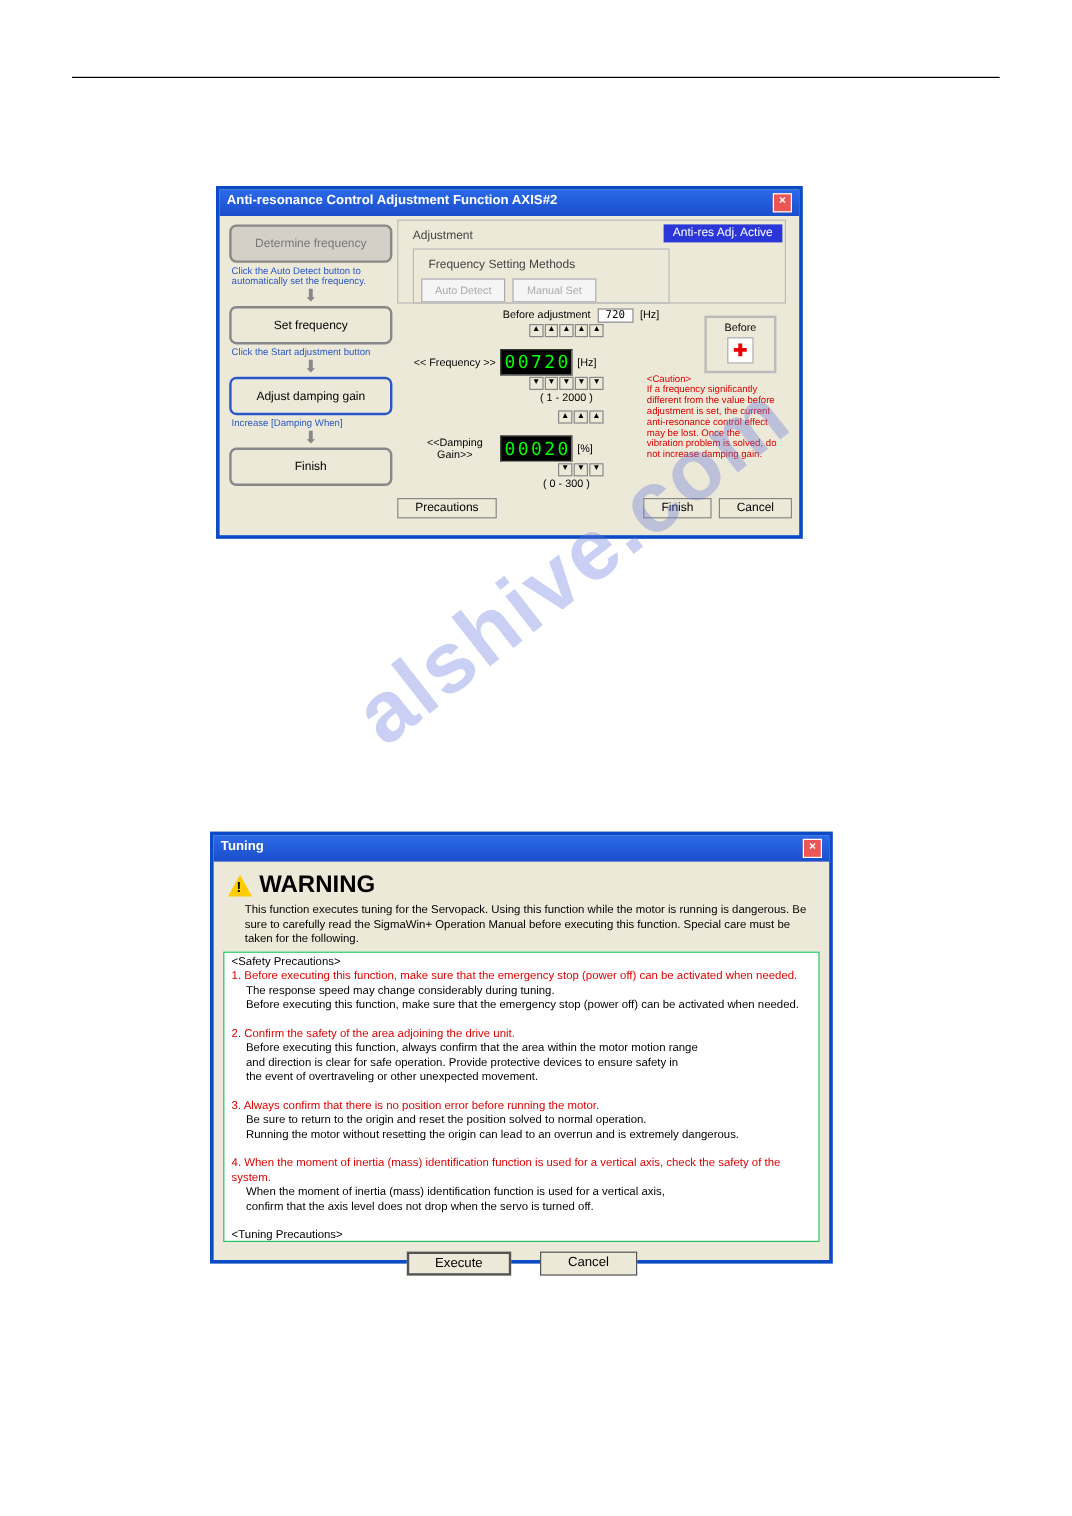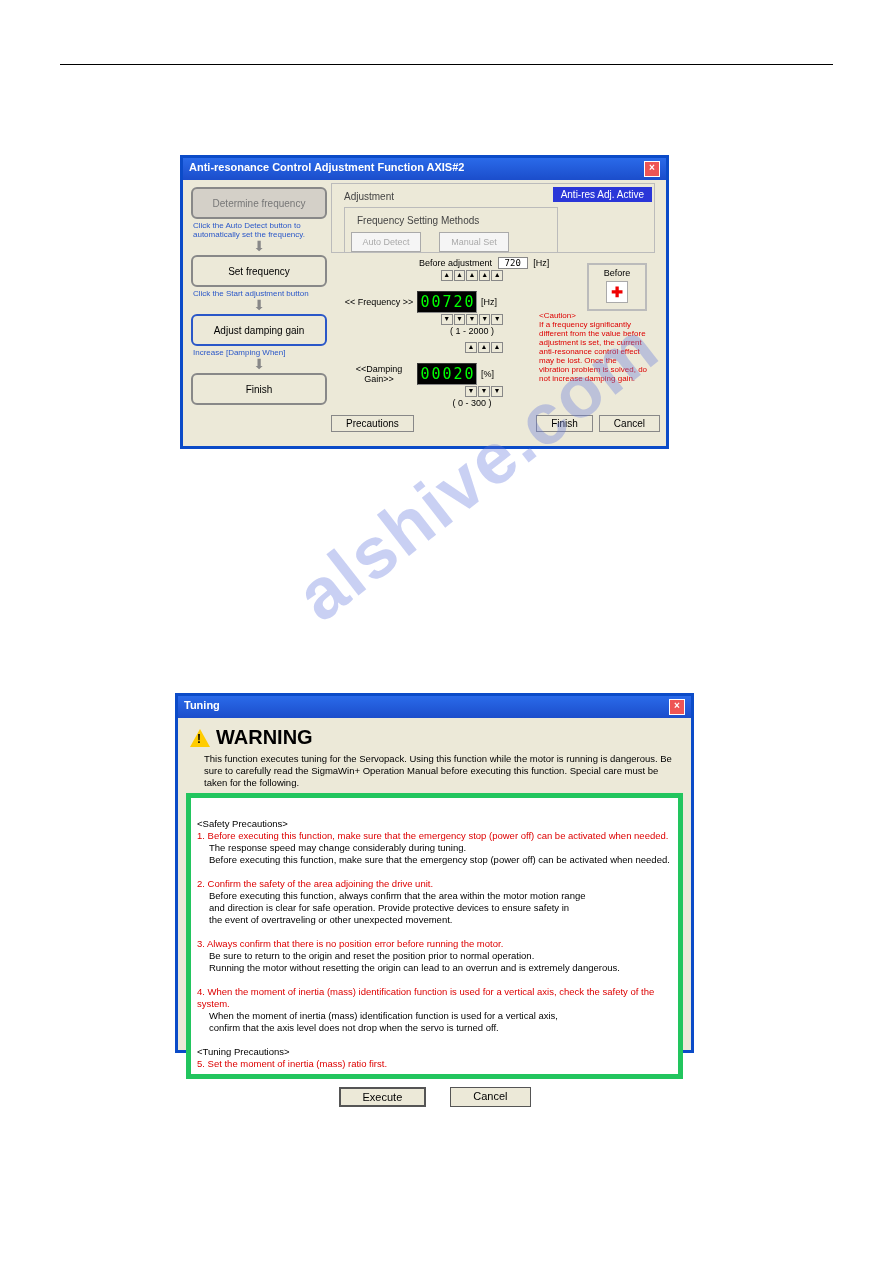--- a/index.html
+++ b/index.html
@@ -19,21 +19,21 @@
 .step-col { position:absolute; left:8px; top:3px; width:136px; }
 .step-btn { border:2px solid #888; background:#ece9d8; border-radius:6px; height:28px; display:flex; align-items:center; justify-content:center; margin-top:4px; font-size:10px; }
 .step-btn.disabled { background:#d4d0c8; color:#777; }
 .step-btn.active { border-color:#2a57c8; }
 .step-note { font-size:8px; color:#2a57c8; line-height:9px; margin:2px 0 0 2px; }
 .arrow-down { text-align:center; color:#888; font-size:14px; line-height:10px; margin-top:2px; }
 .adj-panel { position:absolute; left:148px; top:3px; width:324px; }
 .grp { border:1px solid #bbb; padding:6px; margin-bottom:4px; }
 .grp-title { font-size:10px; color:#444; margin:-11px 0 3px 4px; background:#ece9d8; display:inline-block; padding:0 2px; }
 .status-badge { position:absolute; right:3px; top:4px; background:#2a36d8; color:#fff; font-size:10px; padding:2px 8px; }
-.fsm-btns { display:flex; gap:18px; margin:3px 0; }
+.fsm-btns { display:flex; gap:6px; margin:3px 0; }
 .fsm-btn { border:1px solid #aaa; background:#f5f5f5; color:#aaa; font-size:9px; height:18px; width:68px; display:flex; align-items:center; justify-content:center; }
 .readout-row { display:flex; align-items:center; font-size:9px; margin-top:10px; }
 .label-left { width:76px; text-align:center; }
 .digits { background:#000; border:1px inset #888; padding:1px 2px; display:flex; gap:1px; }
 .digit { width:10px; height:18px; background:#000; color:#0f0; font-family:monospace; font-size:15px; text-align:center; line-height:18px; }
 .unit { margin-left:4px; }
 .spin-row { display:flex; gap:1px; justify-content:center; margin:1px 0; }
 .spin { width:10px; height:9px; background:#ece9d8; border:1px solid #888; font-size:7px; line-height:7px; text-align:center; }
 .range { text-align:center; font-size:9px; margin-top:1px; }
 .reset-box { position:absolute; right:8px; top:80px; border:2px solid #bbb; padding:3px 8px 6px; text-align:center; font-size:9px; width:40px; }
@@ -44,21 +44,21 @@
 .bottom-btns .spacer { flex:1; }
 
 
 .win2 { left:175px; top:693px; width:513px; height:354px; }
 .win2 .body { padding:8px; }
 .warn-head { display:flex; align-items:center; gap:6px; margin:0 0 4px 4px; }
 .warn-icon { width:0; height:0; border-left:10px solid transparent; border-right:10px solid transparent; border-bottom:18px solid #ffcc00; position:relative; }
 .warn-icon::after { content:"!"; position:absolute; left:-3px; top:3px; font-weight:bold; font-size:12px; }
 .warn-title { font-weight:bold; font-size:20px; }
 .warn-intro { font-size:9.5px; margin:0 10px 4px 18px; line-height:12px; }
-.prec-box { border:5px solid #22c55e; background:#fff; padding:20px 6px; font-size:9.5px; line-height:12px; height:236px; overflow:hidden; }
+.prec-box { border:1px solid #22c55e; background:#fff; padding:2px 6px; font-size:9.5px; line-height:12px; height:236px; overflow:hidden; }
 .red { color:#d00; }
 .dlg-btns { display:flex; justify-content:center; gap:24px; margin-top:8px; }
 .dlg-btn { border:1px solid #555; background:#ece9d8; padding:2px 22px; font-size:11px; }
 .before-adj { font-size:9px; margin-left:88px; }
 .before-box { display:inline-block; border:1px solid #888; background:#fff; padding:0 6px; font-family:monospace; margin:0 3px; }
 </style>
 </head>
 <body>
 
 <div class="page">
@@ -197,21 +197,21 @@
       <div class="red">1. Before executing this function, make sure that the emergency stop (power off) can be activated when needed.</div>
       <div style="margin-left:12px;">The response speed may change considerably during tuning.</div>
       <div style="margin-left:12px;">Before executing this function, make sure that the emergency stop (power off) can be activated when needed.</div>
       <br>
       <div class="red">2. Confirm the safety of the area adjoining the drive unit.</div>
       <div style="margin-left:12px;">Before executing this function, always confirm that the area within the motor motion range</div>
       <div style="margin-left:12px;">and direction is clear for safe operation. Provide protective devices to ensure safety in</div>
       <div style="margin-left:12px;">the event of overtraveling or other unexpected movement.</div>
       <br>
       <div class="red">3. Always confirm that there is no position error before running the motor.</div>
-      <div style="margin-left:12px;">Be sure to return to the origin and reset the position prior to normal operation.</div>
+      <div style="margin-left:12px;">Be sure to return to the origin and reset the position solved to normal operation.</div>
       <div style="margin-left:12px;">Running the motor without resetting the origin can lead to an overrun and is extremely dangerous.</div>
       <br>
       <div class="red">4. When the moment of inertia (mass) identification function is used for a vertical axis, check the safety of the system.</div>
       <div style="margin-left:12px;">When the moment of inertia (mass) identification function is used for a vertical axis,</div>
       <div style="margin-left:12px;">confirm that the axis level does not drop when the servo is turned off.</div>
       <br>
       <div>&lt;Tuning Precautions&gt;</div>
       <div class="red">5. Set the moment of inertia (mass) ratio first.</div>
       
       

